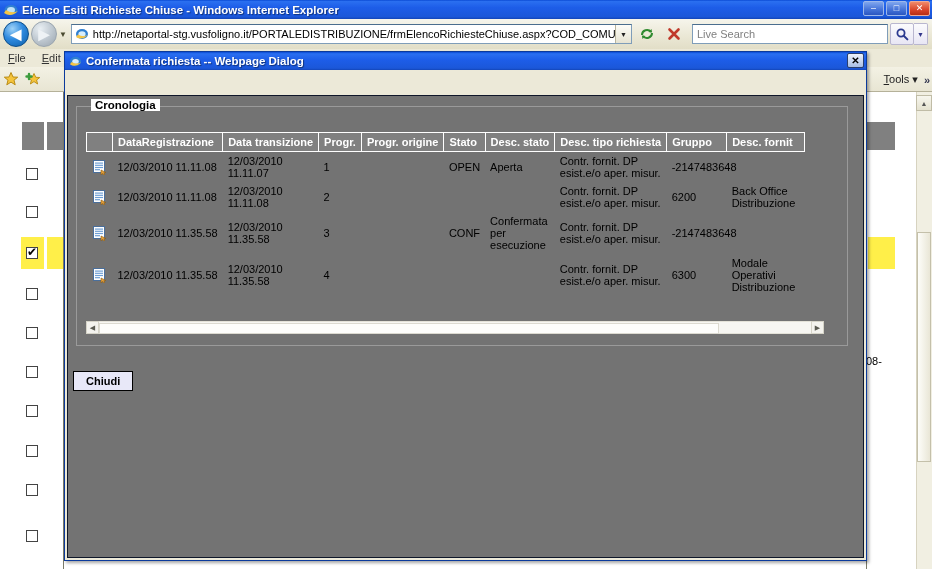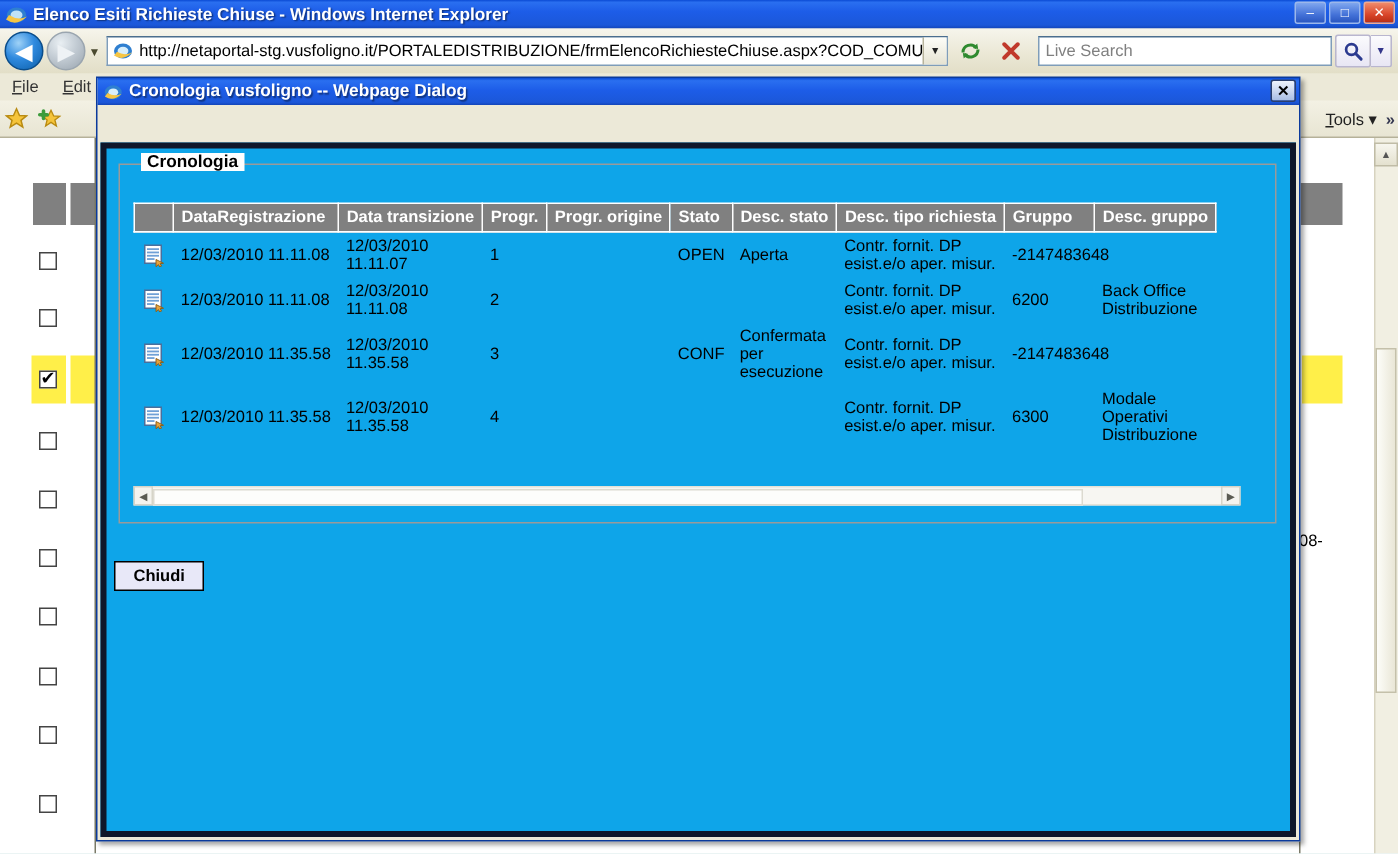--- a/index.html
+++ b/index.html
@@ -209,22 +209,22 @@
   .dlg-addr .fav { width:15px;height:15px;margin:0 3px 0 2px; flex:0 0 auto;}
   .dlg-addr .url { flex:1 1 auto; font-size:11px; color:#000; white-space:nowrap; overflow:hidden;}
   .dlg-addr .dd {
     width:16px;height:17px; flex:0 0 auto;
     background:linear-gradient(to bottom,#fdfdf8,#e3e0cf);
     border-left:1px solid #b0ac96;
     display:flex;align-items:center;justify-content:center;font-size:7px;
   }
   .dlg-body {
     position:absolute; left:2px; top:43px; right:2px; bottom:2px;
-    background:#0ea5e9;
-    border:4px solid #0f172a;
+    background:#737373;
+    border:1px solid #0f172a;
     overflow:hidden;
     padding-left:36px;
   }
   .dlg-go {
     position:absolute; right:4px; top:45px;
     width:14px;height:14px;
     background:linear-gradient(to bottom,#fbfaf4,#e7e4d3);
     border:1px solid #b5b19a;
   }
 
@@ -421,21 +421,21 @@
   <div id="dialog">
 
     <div class="dlg-title">
       <span class="d-ico">
         <svg width="15" height="15" viewBox="0 0 16 16">
           <ellipse cx="8" cy="8" rx="6" ry="5" fill="#2f7fd0"></ellipse>
           <ellipse cx="8" cy="8" rx="3.5" ry="2.7" fill="#d7eefb"></ellipse>
           <path d="M2 11 Q8 15 14 9 Q9 11.5 4 8.5 Z" fill="#f6c544"></path>
         </svg>
       </span>
-      <span class="d-text">Cronologia vusfoligno -- Webpage Dialog</span>
+      <span class="d-text">Confermata richiesta -- Webpage Dialog</span>
       <span class="dlg-close">✕</span>
     </div>
 
 
     <div class="dlg-go"></div>
 
     <div class="dlg-body">
 
       <fieldset class="fs">
         <legend class="fs-legend" style="position:absolute;">Cronologia</legend>
@@ -446,21 +446,21 @@
           <tr>
             <th class="iconcol"></th>
             <th>DataRegistrazione</th>
             <th>Data transizione</th>
             <th>Progr.</th>
             <th>Progr. origine</th>
             <th>Stato</th>
             <th>Desc. stato</th>
             <th>Desc. tipo richiesta</th>
             <th>Gruppo</th>
-            <th>Desc. gruppo</th>
+            <th>Desc. fornit</th>
           </tr>
         </thead>
         <tbody>
 
           <tr>
             <td class="c-icon">
               <svg class="ico-doc" width="16" height="16" viewBox="0 0 16 16">
                 <rect x="1.5" y="1.5" width="11" height="12" fill="#ffffff" stroke="#4a6f9c"></rect>
                 <rect x="3" y="3.5" width="8" height="1.2" fill="#6fa0d6"></rect>
                 <rect x="3" y="5.7" width="8" height="1.2" fill="#6fa0d6"></rect>

